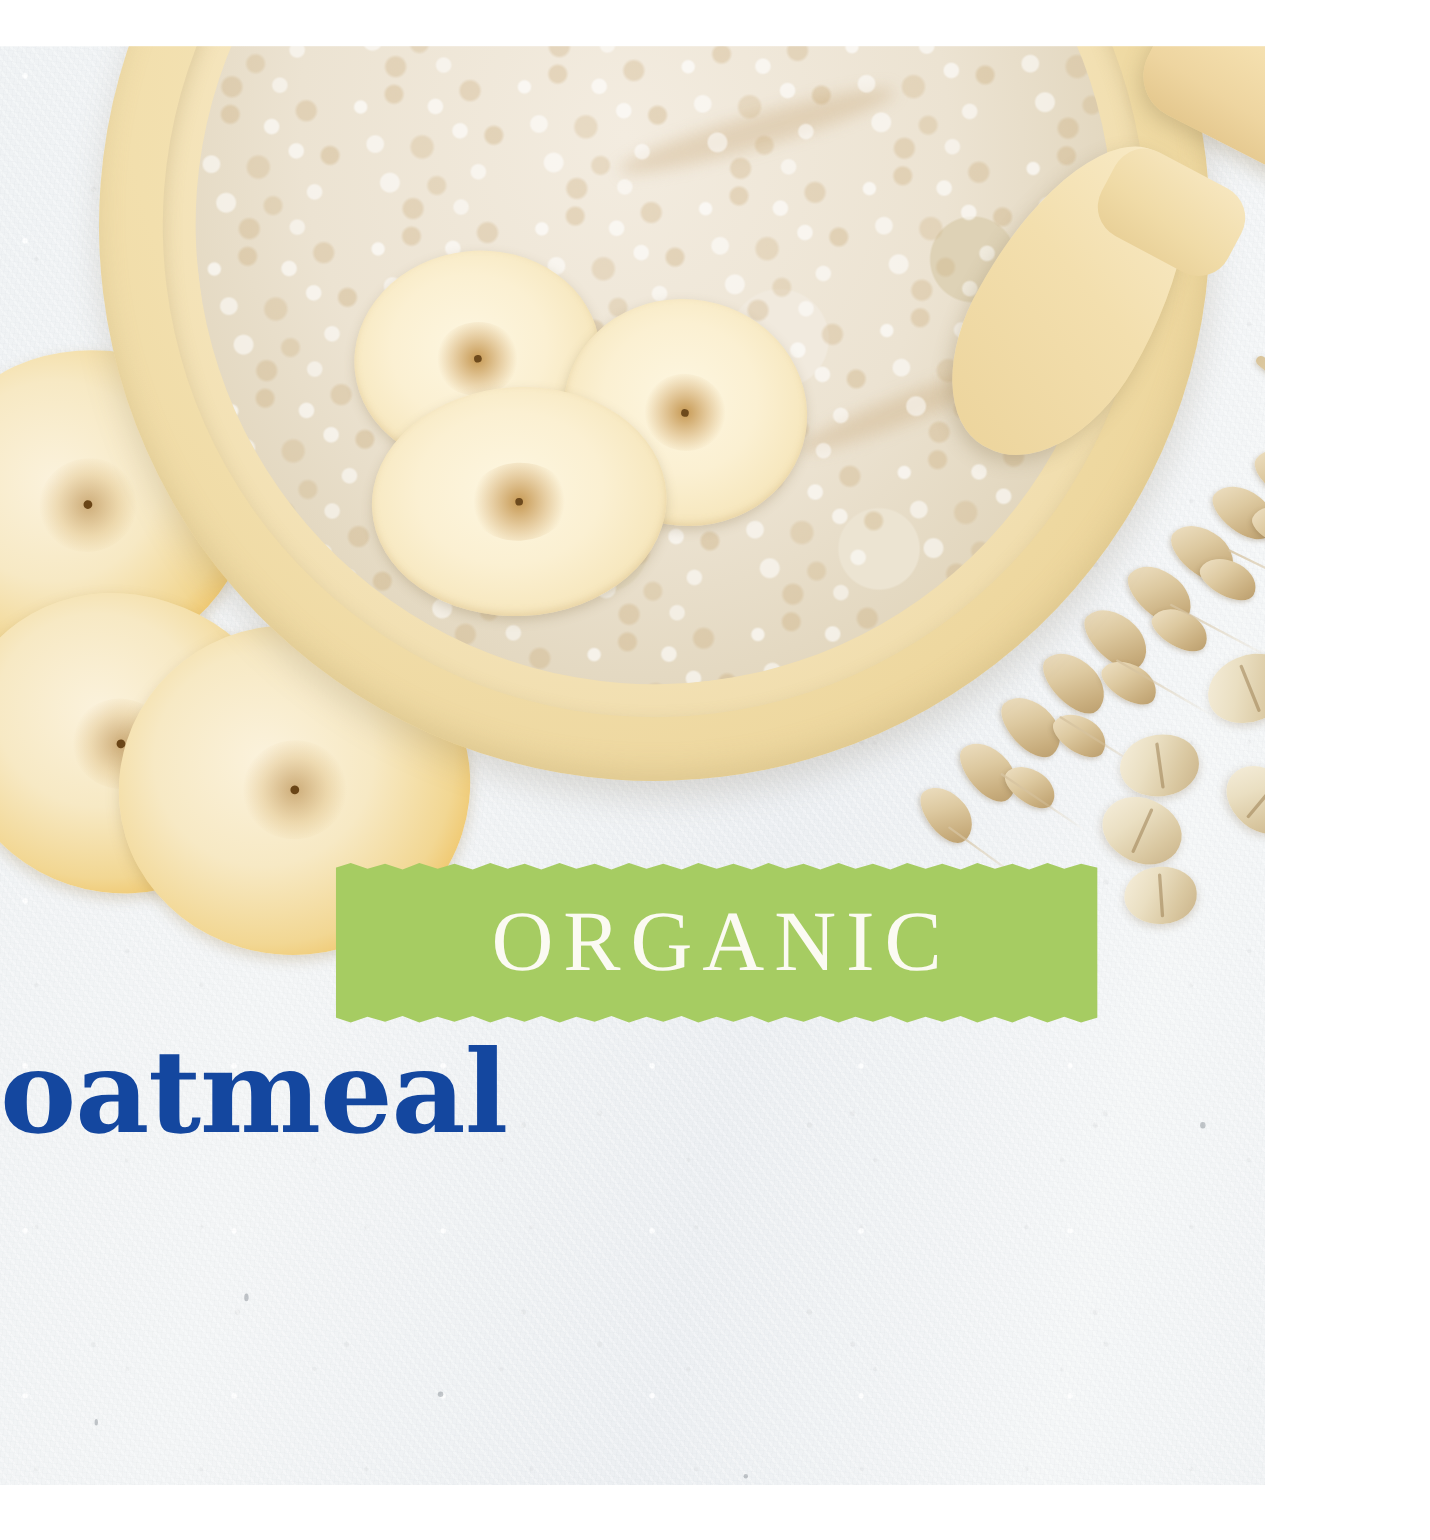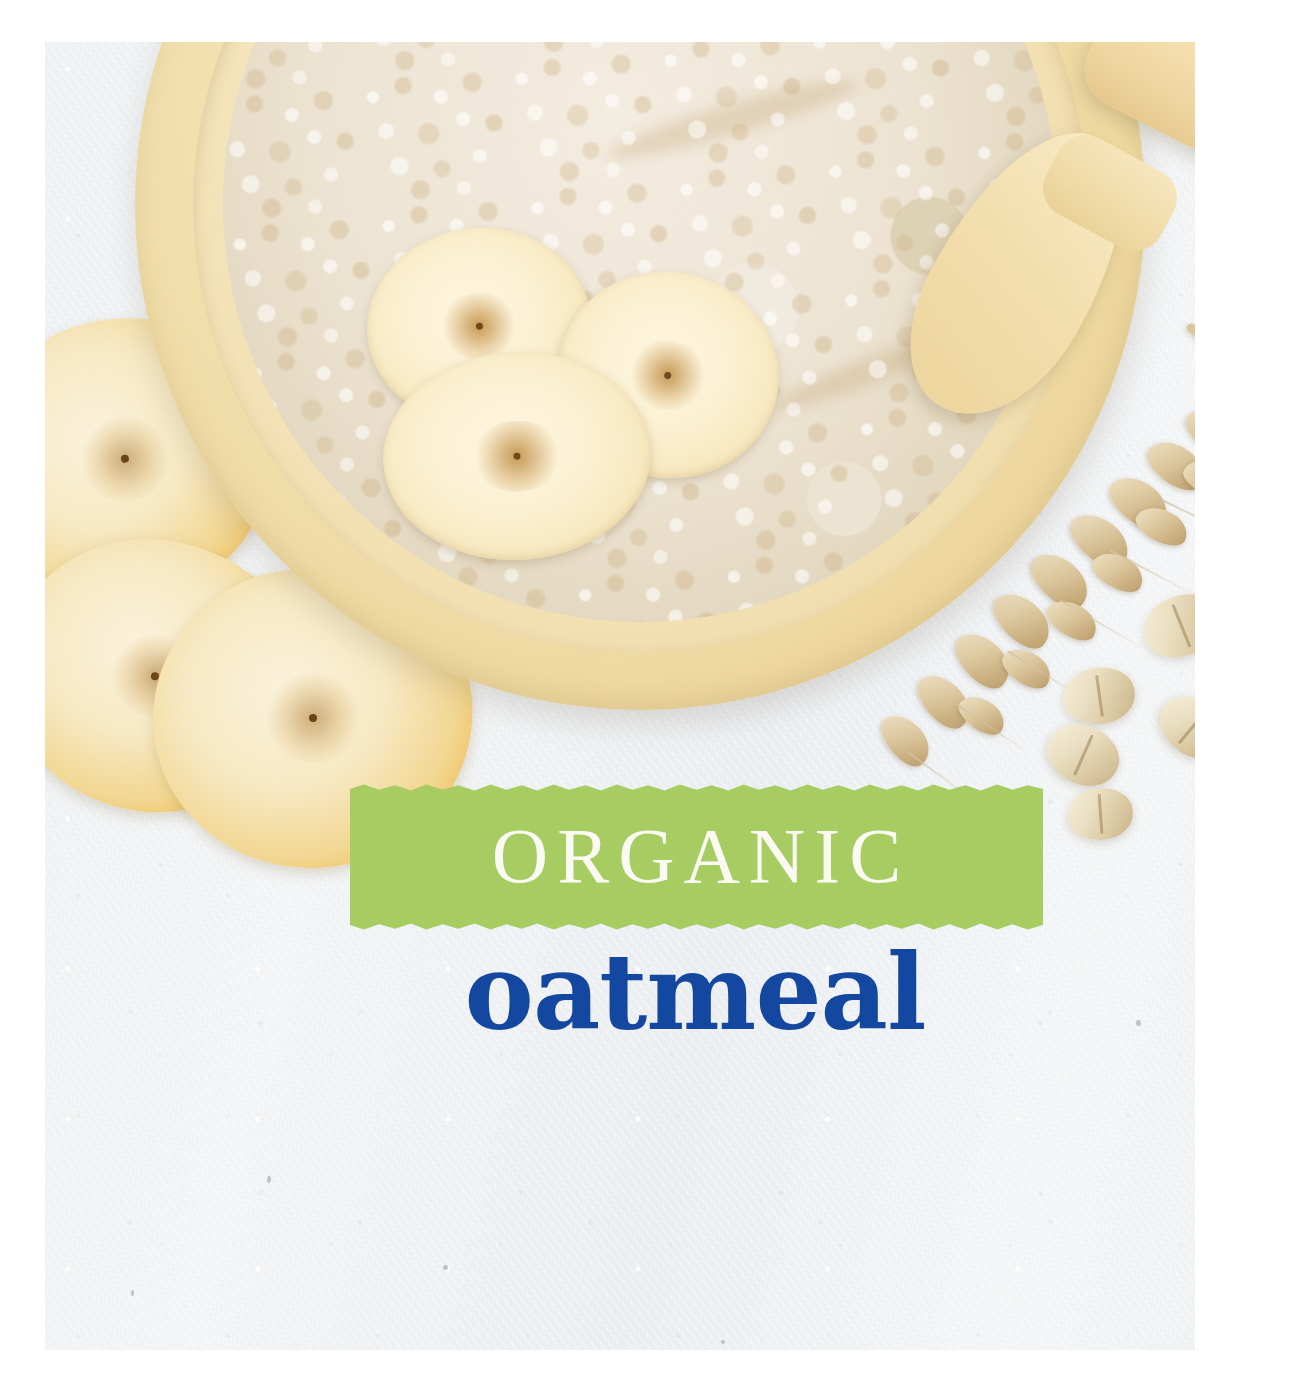--- a/index.html
+++ b/index.html
@@ -11,21 +11,20 @@
     font-family: "Liberation Sans", sans-serif;
     overflow: hidden;
   }
 
   #package-front {
     position: relative;
     width: 1150px;
     height: 1400px;
     background: #ffffff;
     overflow: hidden;
-    margin-left: 45px;
   }
 
   
   .paper-bg {
     position: absolute;
     left: 0; top: 42px;
     width: 1300px; height: 1308px;
     background:
       radial-gradient(circle at 12% 18%, rgba(255,255,255,.9) 0 2px, transparent 3px),
       radial-gradient(circle at 37% 62%, rgba(0,0,0,.035) 0 2px, transparent 3px),
@@ -266,21 +265,20 @@
     text-indent: 9px;
     line-height: 1;
     padding-bottom: 2px;
   }
 
   
   .product-name {
     position: absolute;
     left: 0; top: 940px;
     width: 1300px;
-    text-align: center;
     color: #14479f;
     font-family: "DejaVu Serif", "Liberation Serif", serif;
     font-weight: bold;
     line-height: 1.02;
   }
   .name-line-1 {
     font-size: 104px;
     letter-spacing: -1px;
     display: block;
   }

